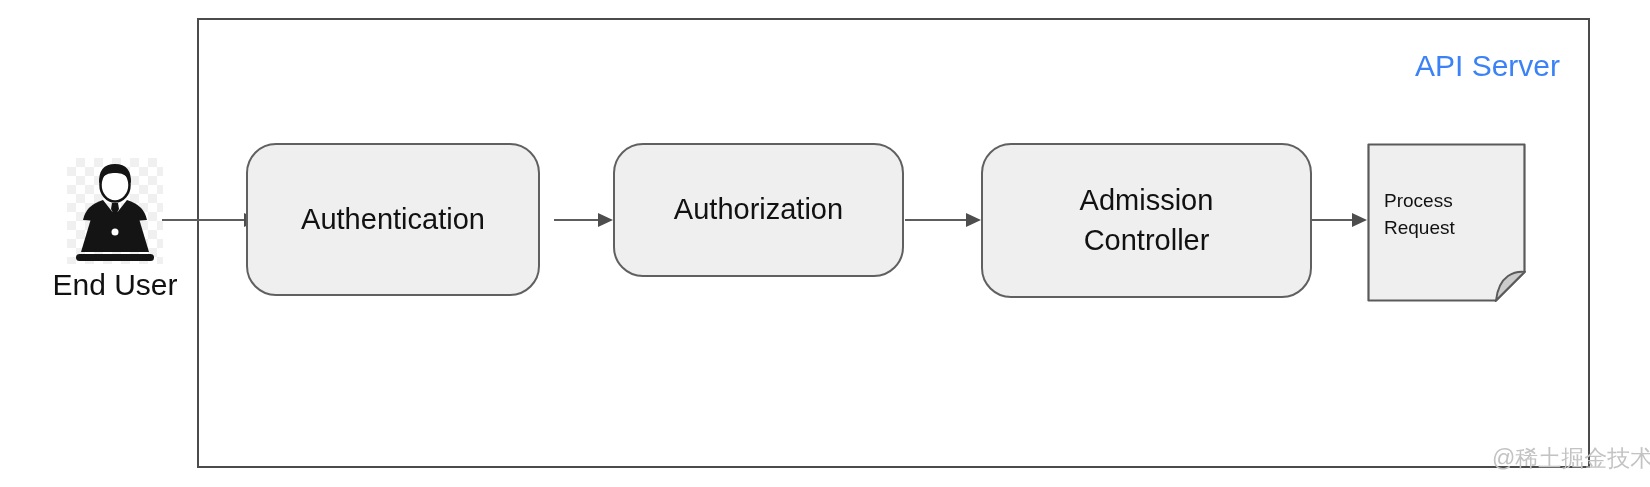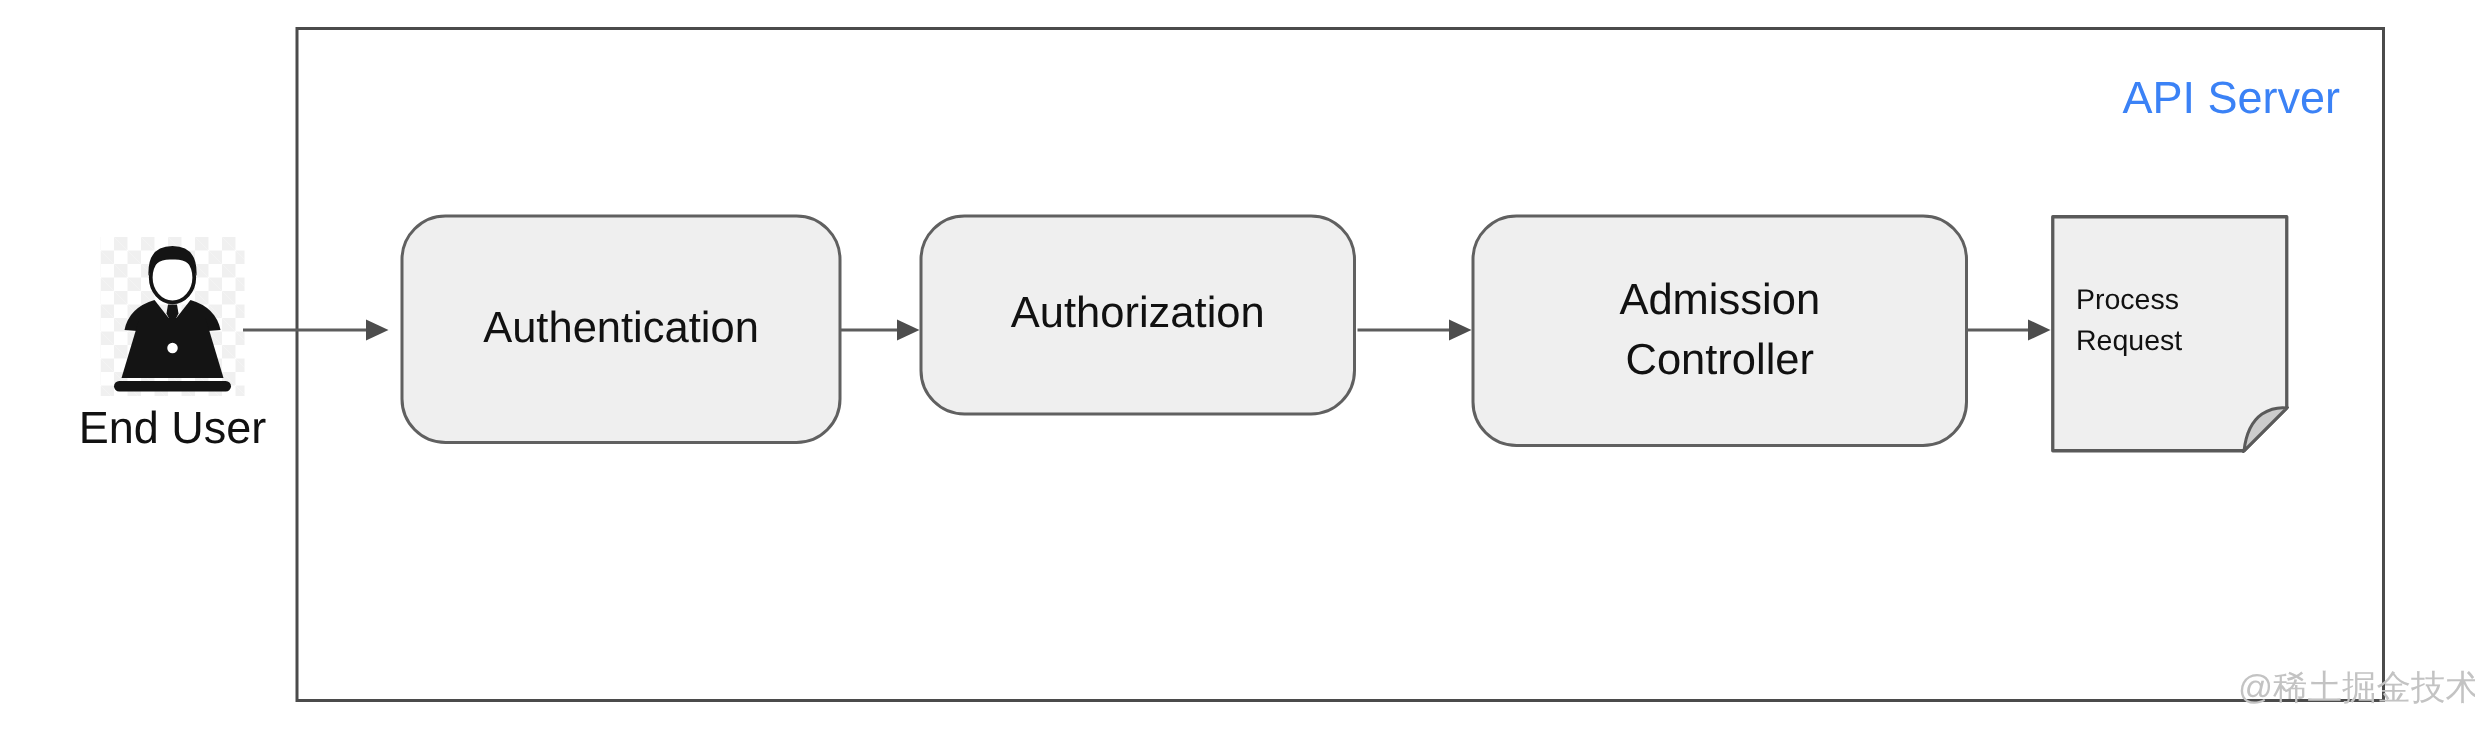--- a/index.html
+++ b/index.html
@@ -66,21 +66,21 @@
     border-radius: 30px;
     display: flex;
     align-items: center;
     justify-content: center;
     text-align: center;
     font-size: 29px;
     line-height: 1.35;
     color: #111111;
     white-space: pre-line;
   }
-  .node-auth  { left: 267px; top: 143px; width: 294px; height: 153px; }
+  .node-auth  { left: 246px; top: 143px; width: 294px; height: 153px; }
   .node-authz { left: 613px; top: 143px; width: 291px; height: 134px; }
   .node-admis { left: 981px; top: 143px; width: 331px; height: 155px; }
 
   
   .node-doc {
     position: absolute;
     left: 1367px; top: 143px;
     width: 159px; height: 159px;
   }
   .node-doc svg { position: absolute; left: 0; top: 0; }

